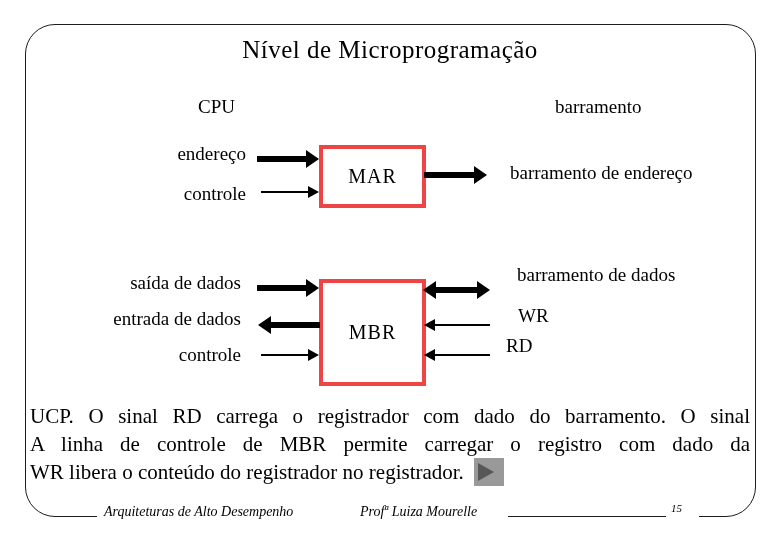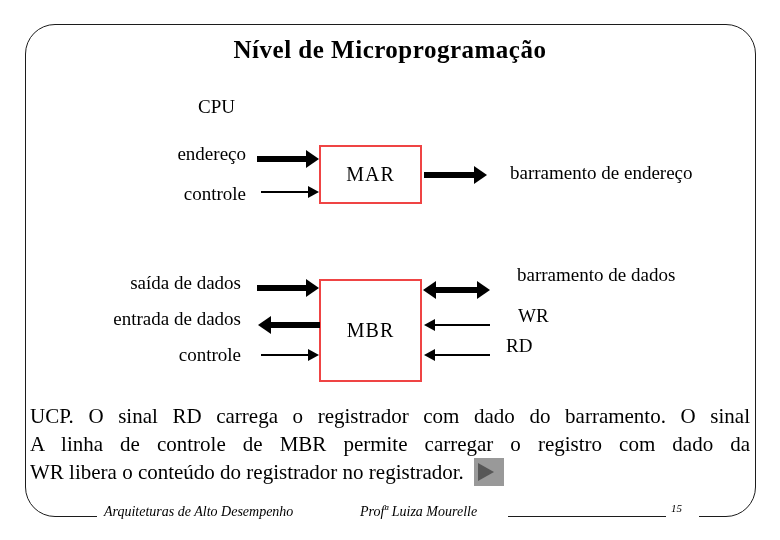--- a/index.html
+++ b/index.html
@@ -1,24 +1,24 @@
 <!DOCTYPE html>
 <html><head>
 <meta charset="utf-8">
 <style>
   html,body{margin:0;padding:0;background:#fff}
   .page{position:relative;width:780px;height:540px;background:#fff;overflow:hidden;
         font-family:"Liberation Serif",serif;color:#000}
   .frame{position:absolute;left:25px;top:24px;width:729px;height:491px;
          border:1.5px solid #1c1c1c;border-radius:30px}
   .title{position:absolute;left:0;right:0;top:36px;margin:0;text-align:center;
-         font-size:25px;font-weight:bold;letter-spacing:.5px}
+         font-size:25px;font-weight:normal;letter-spacing:.5px}
   .dlabel{position:absolute;font-size:19px;white-space:nowrap;line-height:22px}
   .ralign{text-align:right}
-  .regbox{position:absolute;width:99px;border:2px solid #ef4444;background:#fff;
+  .regbox{position:absolute;width:99px;border:4px solid #ef4444;background:#fff;
           display:flex;align-items:center;justify-content:center;
           font-size:20px;letter-spacing:1px}
   #box-mar{left:319px;top:145px;height:55px}
   #box-mbr{left:319px;top:279px;height:99px}
   
   .arrow{position:absolute}
   .arrow .sh{position:absolute;background:#000}
   .arrow .hd{position:absolute;width:0;height:0}
   #arr-endereco{left:257px;top:159px}
   #arr-endereco .sh{left:0;top:-3px;width:49px;height:6px}
@@ -68,20 +68,21 @@
 </style>
 </head>
 <body>
 
 <div class="page">
   <div class="frame"></div>
 
   <h1 class="title">Nível de Microprogramação</h1>
 
   <div class="dlabel" style="left:198px;top:96px">CPU</div>
+  <div class="dlabel" style="left:555px;top:96px">barramento</div>
 
   <div class="dlabel ralign" style="right:534px;top:143px">endereço</div>
   <div class="dlabel ralign" style="right:534px;top:183px">controle</div>
   <div class="dlabel ralign" style="right:539px;top:272px">saída de dados</div>
 
   <div class="dlabel" style="left:510px;top:162px">barramento de endereço</div>
   <div class="dlabel ralign" style="right:539px;top:308px">entrada de dados</div>
   <div class="dlabel ralign" style="right:539px;top:344px">controle</div>
   <div class="dlabel" style="left:517px;top:264px">barramento de dados</div>
   <div class="dlabel" style="left:518px;top:305px">WR</div>

